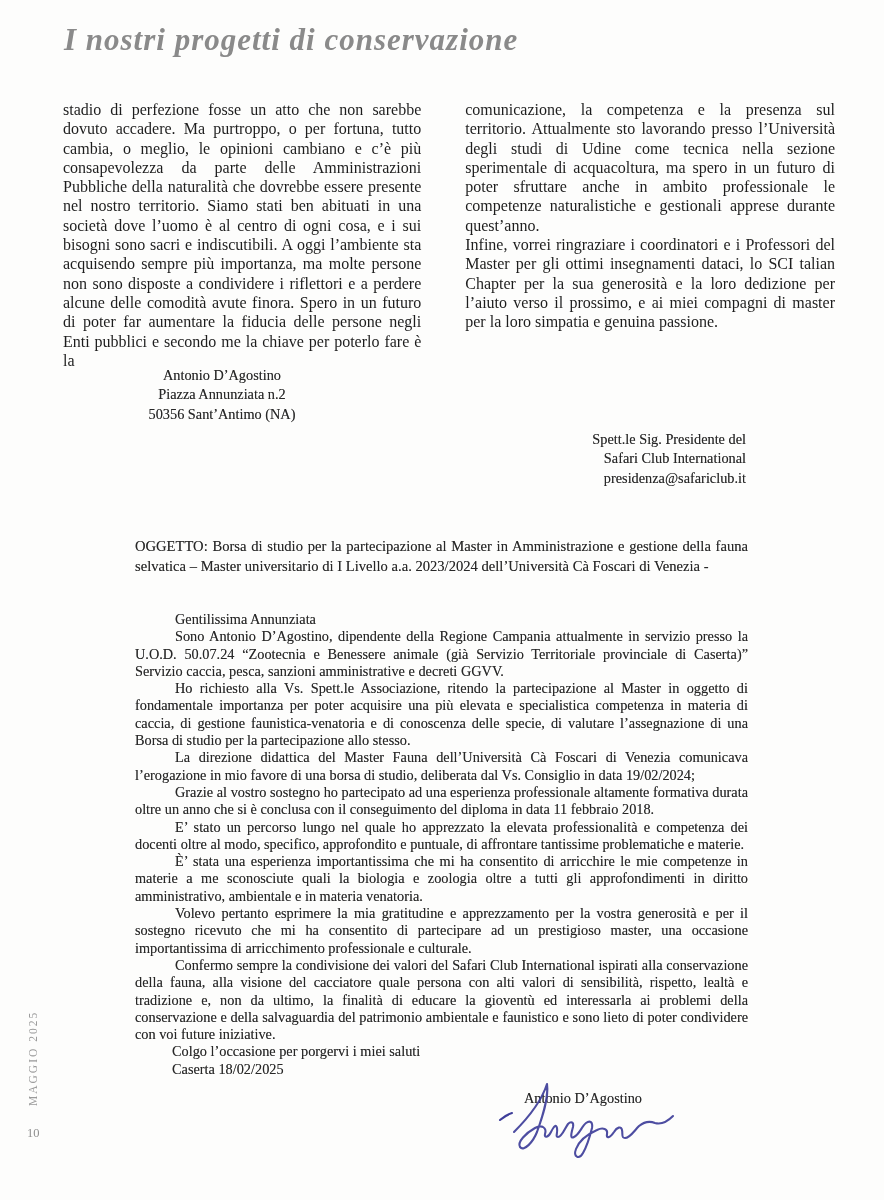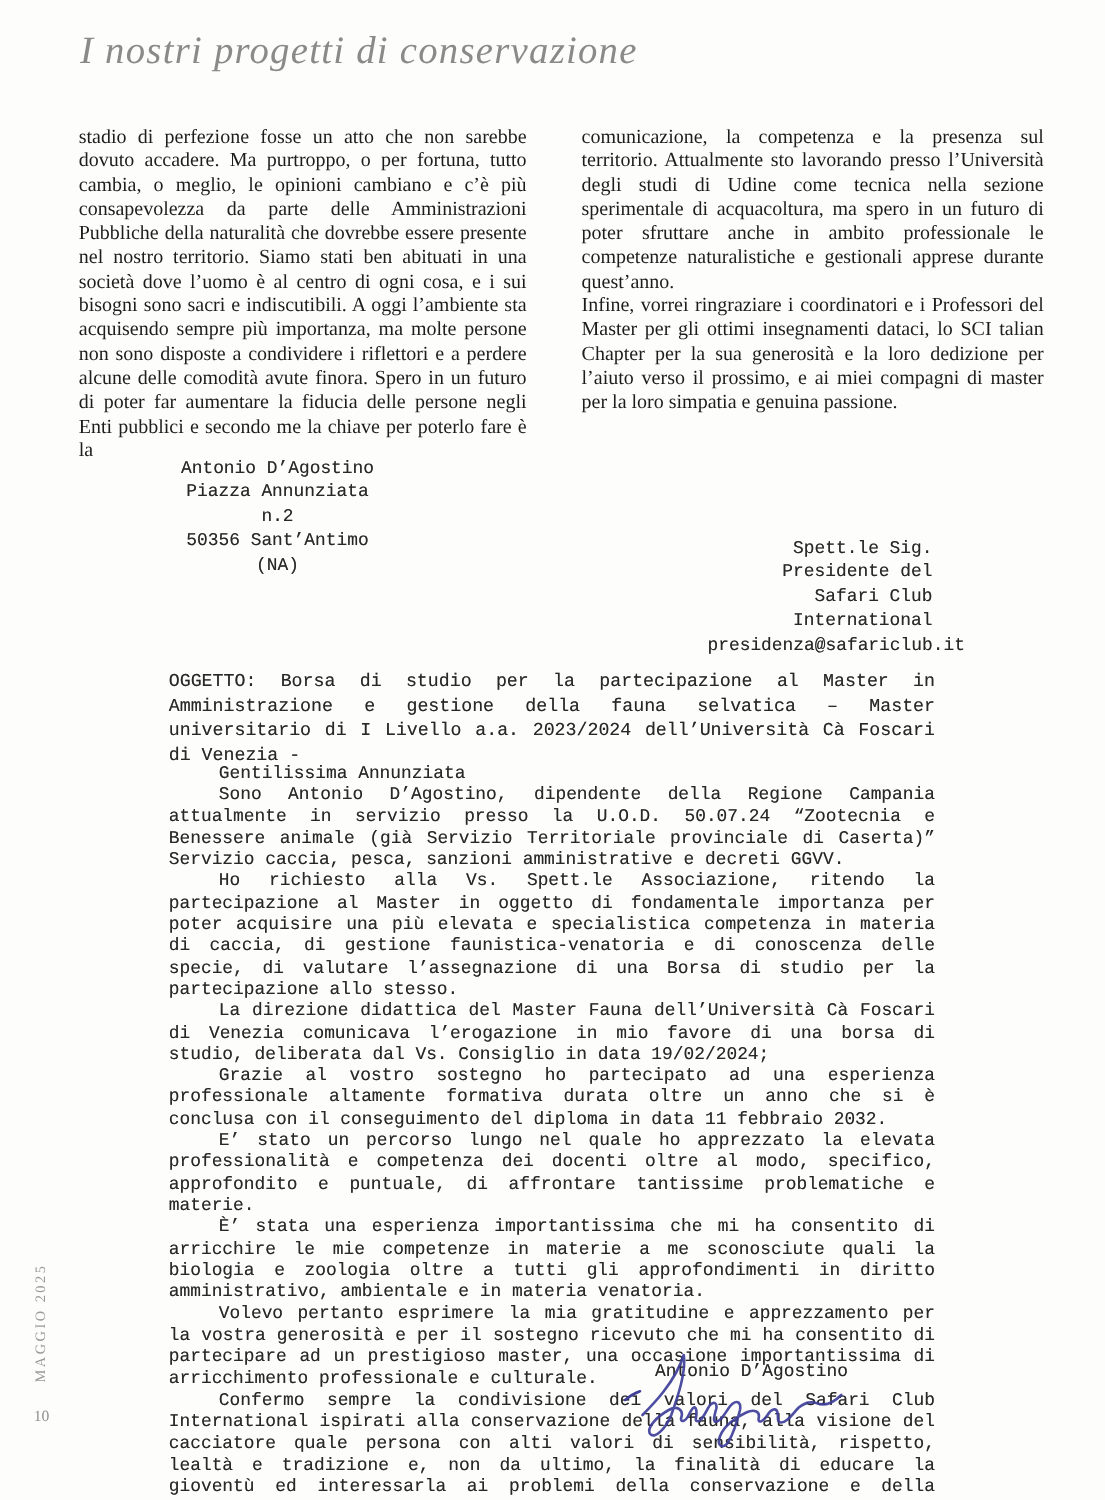--- a/index.html
+++ b/index.html
@@ -7,35 +7,35 @@
     width:884px;height:1200px;position:relative;
     background:#ffffff;
     font-family:"Liberation Serif", serif;
   }
   .page{position:absolute;left:0;top:0;width:884px;height:1200px;background:#fdfdfc;overflow:hidden;}
 
   
   .title{
     position:absolute;left:64px;top:22px;margin:0;
     font-family:"Liberation Serif", serif;
-    font-style:italic;font-weight:400;
+    font-style:italic;font-weight:700;
     font-size:31px;letter-spacing:1px;color:#8a8a8a;
   }
 
   
   .columns{position:absolute;left:63px;top:100px;width:772px;display:flex;gap:0;}
   .col{ text-align:justify;font-size:16px;line-height:19.3px;color:#1d1d1d;}
   .col.left{width:374px;}
   .col.right{width:386px;margin-left:44px;}
   .col p{margin:0;}
 
   
   .scan{
     color:#282828;
-    font-family:Liberation Mono, monospace;
+    font-family:Liberation Serif, serif;
     text-shadow:0 0 0.5px rgba(60,60,60,0.55);
   }
   .sender{position:absolute;left:142px;top:366px;width:160px;text-align:center;
           font-size:14.3px;line-height:19.4px;}
   .recipient{position:absolute;left:566px;top:430px;width:180px;text-align:right;
           font-size:14.3px;line-height:19.4px;}
   .subject{position:absolute;left:135px;top:537px;width:613px;
           font-size:14.6px;line-height:19.6px;text-align:justify;}
   .body-block{position:absolute;left:135px;top:611px;width:613px;
           font-size:14.3px;line-height:17.3px;text-align:justify;}
@@ -83,21 +83,21 @@
     <div>presidenza@safariclub.it</div>
   </div>
 
   <div class="scan subject">OGGETTO: Borsa di studio per la partecipazione al Master in Amministrazione e gestione della fauna selvatica – Master universitario di I Livello a.a. 2023/2024 dell’Università Cà Foscari di Venezia -</div>
 
   <div class="scan body-block">
     <p>Gentilissima Annunziata</p>
     <p>Sono Antonio D’Agostino, dipendente della Regione Campania attualmente in servizio presso la U.O.D. 50.07.24 “Zootecnia e Benessere animale (già Servizio Territoriale provinciale di Caserta)” Servizio caccia, pesca, sanzioni amministrative e decreti GGVV.</p>
     <p>Ho richiesto alla Vs. Spett.le Associazione, ritendo la partecipazione al Master in oggetto di fondamentale importanza per poter acquisire una più elevata e specialistica competenza in materia di caccia, di gestione faunistica-venatoria e di conoscenza delle specie, di valutare l’assegnazione di una Borsa di studio per la partecipazione allo stesso.</p>
     <p>La direzione didattica del Master Fauna dell’Università Cà Foscari di Venezia comunicava l’erogazione in mio favore di una borsa di studio, deliberata dal Vs. Consiglio in data 19/02/2024;</p>
-    <p>Grazie al vostro sostegno ho partecipato ad una esperienza professionale altamente formativa durata oltre un anno che si è conclusa con il conseguimento del diploma in data 11 febbraio 2032.</p>
+    <p>Grazie al vostro sostegno ho partecipato ad una esperienza professionale altamente formativa durata oltre un anno che si è conclusa con il conseguimento del diploma in data 11 febbraio 2018.</p>
     <p>E’ stato un percorso lungo nel quale ho apprezzato la elevata professionalità e competenza dei docenti oltre al modo, specifico, approfondito e puntuale, di affrontare tantissime problematiche e materie.</p>
     <p>È’ stata una esperienza importantissima che mi ha consentito di arricchire le mie competenze in materie a me sconosciute quali la biologia e zoologia oltre a tutti gli approfondimenti in diritto amministrativo, ambientale e in materia venatoria.</p>
     <p>Volevo pertanto esprimere la mia gratitudine e apprezzamento per la vostra generosità e per il sostegno ricevuto che mi ha consentito di partecipare ad un prestigioso master, una occasione importantissima di arricchimento professionale e culturale.</p>
     <p>Confermo sempre la condivisione dei valori del Safari Club International ispirati alla conservazione della fauna, alla visione del cacciatore quale persona con alti valori di sensibilità, rispetto, lealtà e tradizione e, non da ultimo, la finalità di educare la gioventù ed interessarla ai problemi della conservazione e della salvaguardia del patrimonio ambientale e faunistico e sono lieto di poter condividere con voi future iniziative.</p>
     <p class="plain">Colgo l’occasione per porgervi i miei saluti</p>
     <p class="plain">Caserta 18/02/2025</p>
   </div>
 
   <div class="scan sig-name">Antonio D’Agostino</div>
 

